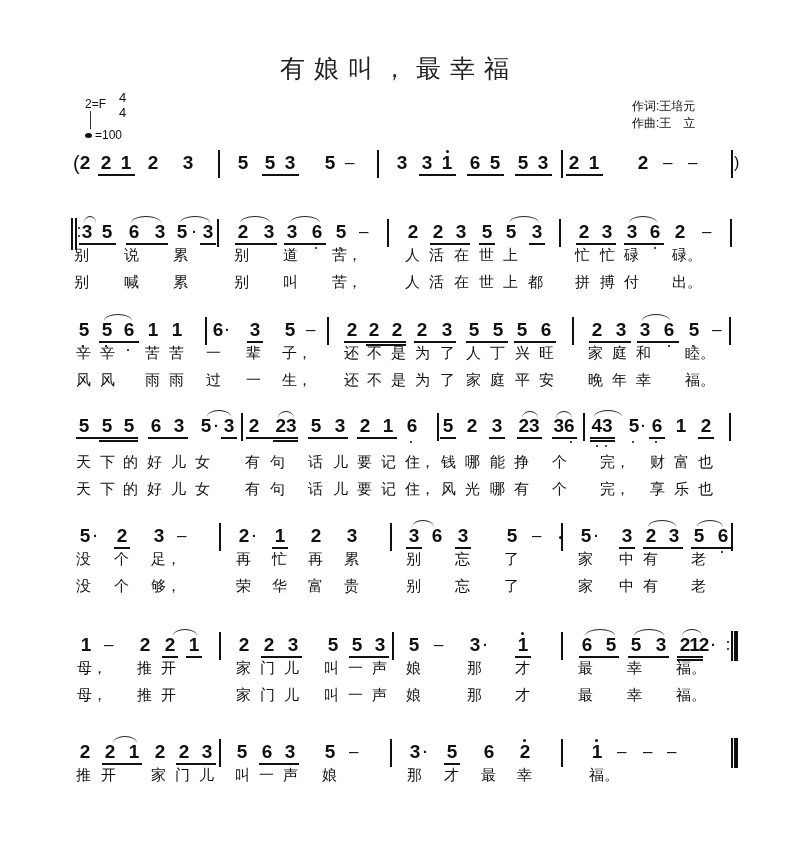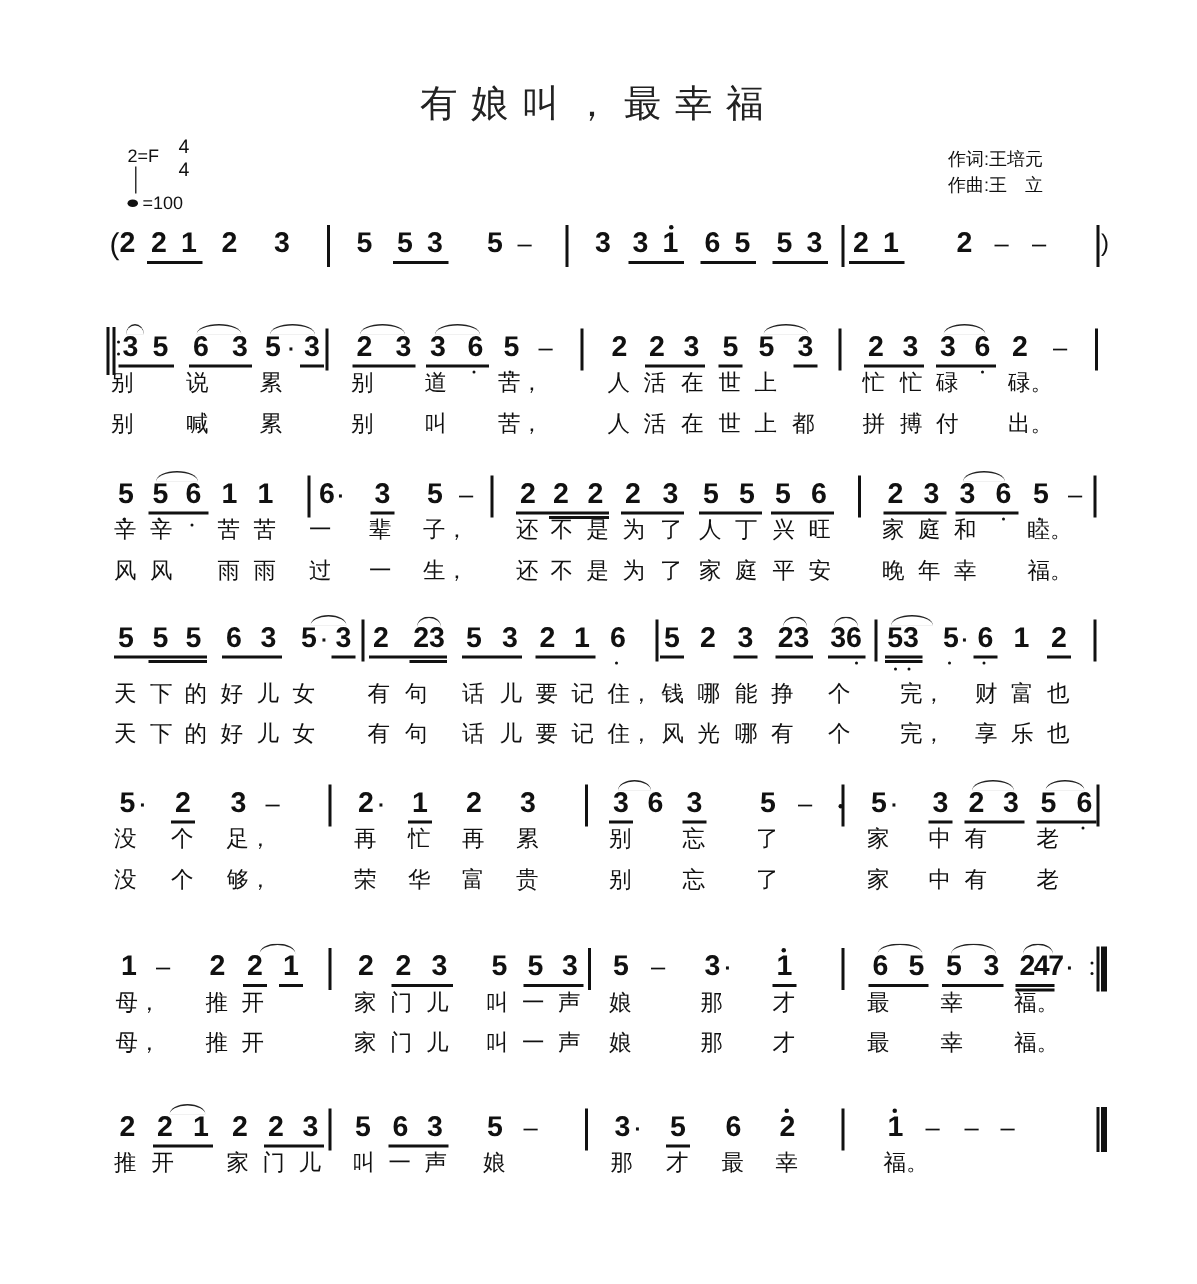--- a/index.html
+++ b/index.html
@@ -307,21 +307,21 @@
   <div class="ul" style="left:489px;top:21px;width:16px"></div>
   <div class="slur" style="left:522px;top:-5px;width:16px"></div>
   <span class="note" style="left:517px;width:24px">23</span>
   <div class="ul" style="left:517px;top:21px;width:25px"></div>
   <div class="slur" style="left:556px;top:-5px;width:16px"></div>
   <span class="note" style="left:552px;width:24px">36</span>
   <div class="ul" style="left:552px;top:21px;width:25px"></div>
   <div class="dot" style="left:570px;top:25px;width:2px;height:2px"></div>
   <div class="bar" style="left:583px;top:-3px;height:28px"></div>
   <div class="slur" style="left:594px;top:-6px;width:28px"></div>
-  <span class="note" style="left:590px;width:24px">53</span>
+  <span class="note" style="left:590px;width:24px">43</span>
   <div class="ul" style="left:590px;top:21px;width:25px"></div>
   <div class="ul" style="left:590px;top:24px;width:25px"></div>
   <div class="dot" style="left:596px;top:29px;width:2px;height:2px"></div>
   <div class="dot" style="left:605px;top:29px;width:2px;height:2px"></div>
   <span class="note" style="left:627px">5</span>
   <div class="dot" style="left:632px;top:25px;width:2px;height:2px"></div>
   <span class="dash" style="left:641px;font-size:14px;font-weight:bold">·</span>
   <span class="note" style="left:650px">6</span>
   <div class="ul" style="left:649px;top:21px;width:16px"></div>
   <div class="dot" style="left:655px;top:25px;width:2px;height:2px"></div>
@@ -481,21 +481,21 @@
   <div class="bar" style="left:561px;top:-3px;height:28px"></div>
   <div class="slur" style="left:585px;top:-6px;width:30px"></div>
   <span class="note" style="left:580px">6</span>
   <span class="note" style="left:604px">5</span>
   <div class="ul" style="left:579px;top:21px;width:40px"></div>
   <div class="slur" style="left:634px;top:-6px;width:30px"></div>
   <span class="note" style="left:629px">5</span>
   <span class="note" style="left:654px">3</span>
   <div class="ul" style="left:628px;top:21px;width:41px"></div>
   <div class="slur" style="left:682px;top:-6px;width:20px"></div>
-  <span class="note" style="left:676px;width:36px;letter-spacing:-1px">247</span>
+  <span class="note" style="left:676px;width:36px;letter-spacing:-1px">212</span>
   <div class="ul" style="left:677px;top:21px;width:26px"></div>
   <div class="ul" style="left:677px;top:24px;width:26px"></div>
   <span class="dash" style="left:711px;font-size:14px;font-weight:bold">·</span>
   <div class="dot" style="left:727px;top:6px;width:2px;height:2px"></div>
   <div class="dot" style="left:727px;top:13px;width:2px;height:2px"></div>
   <div class="bar" style="left:731px;top:-4px;height:30px"></div>
   <div class="dbar" style="left:734px;top:-4px;height:30px"></div>
 </div>
 <div class="row" style="top:659px">
   <span class="lyric" style="left:77px">母，</span>

